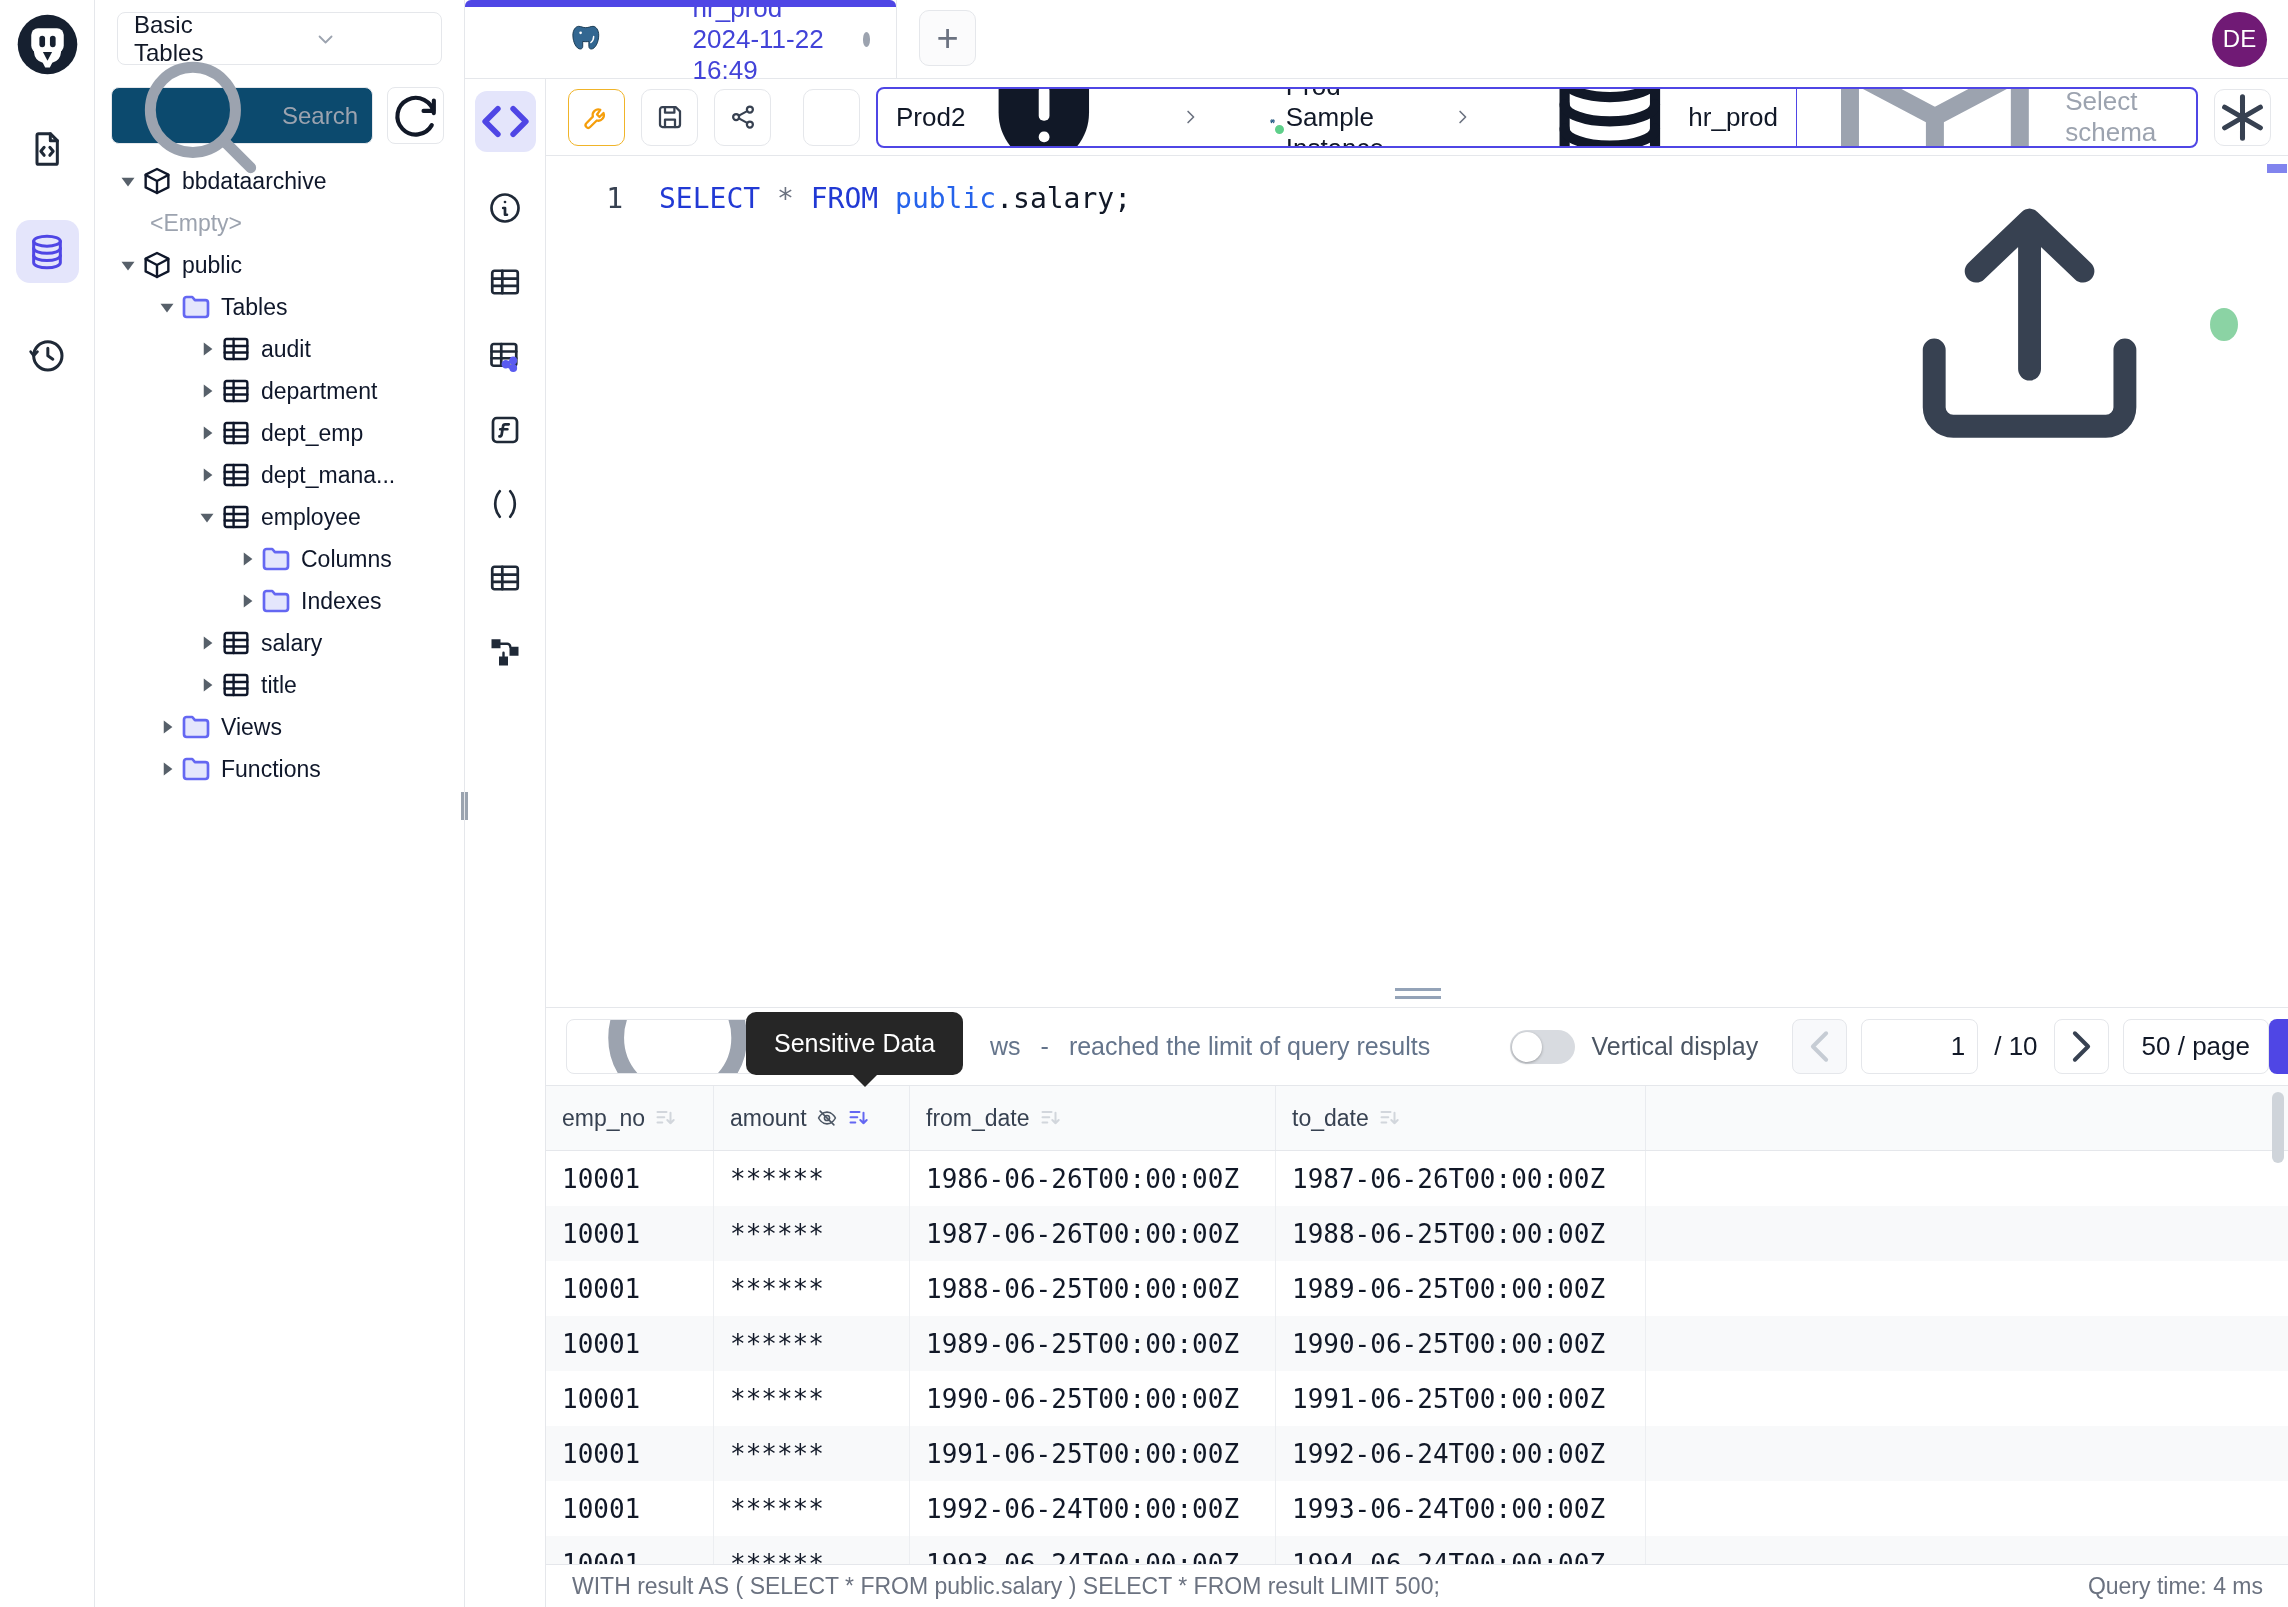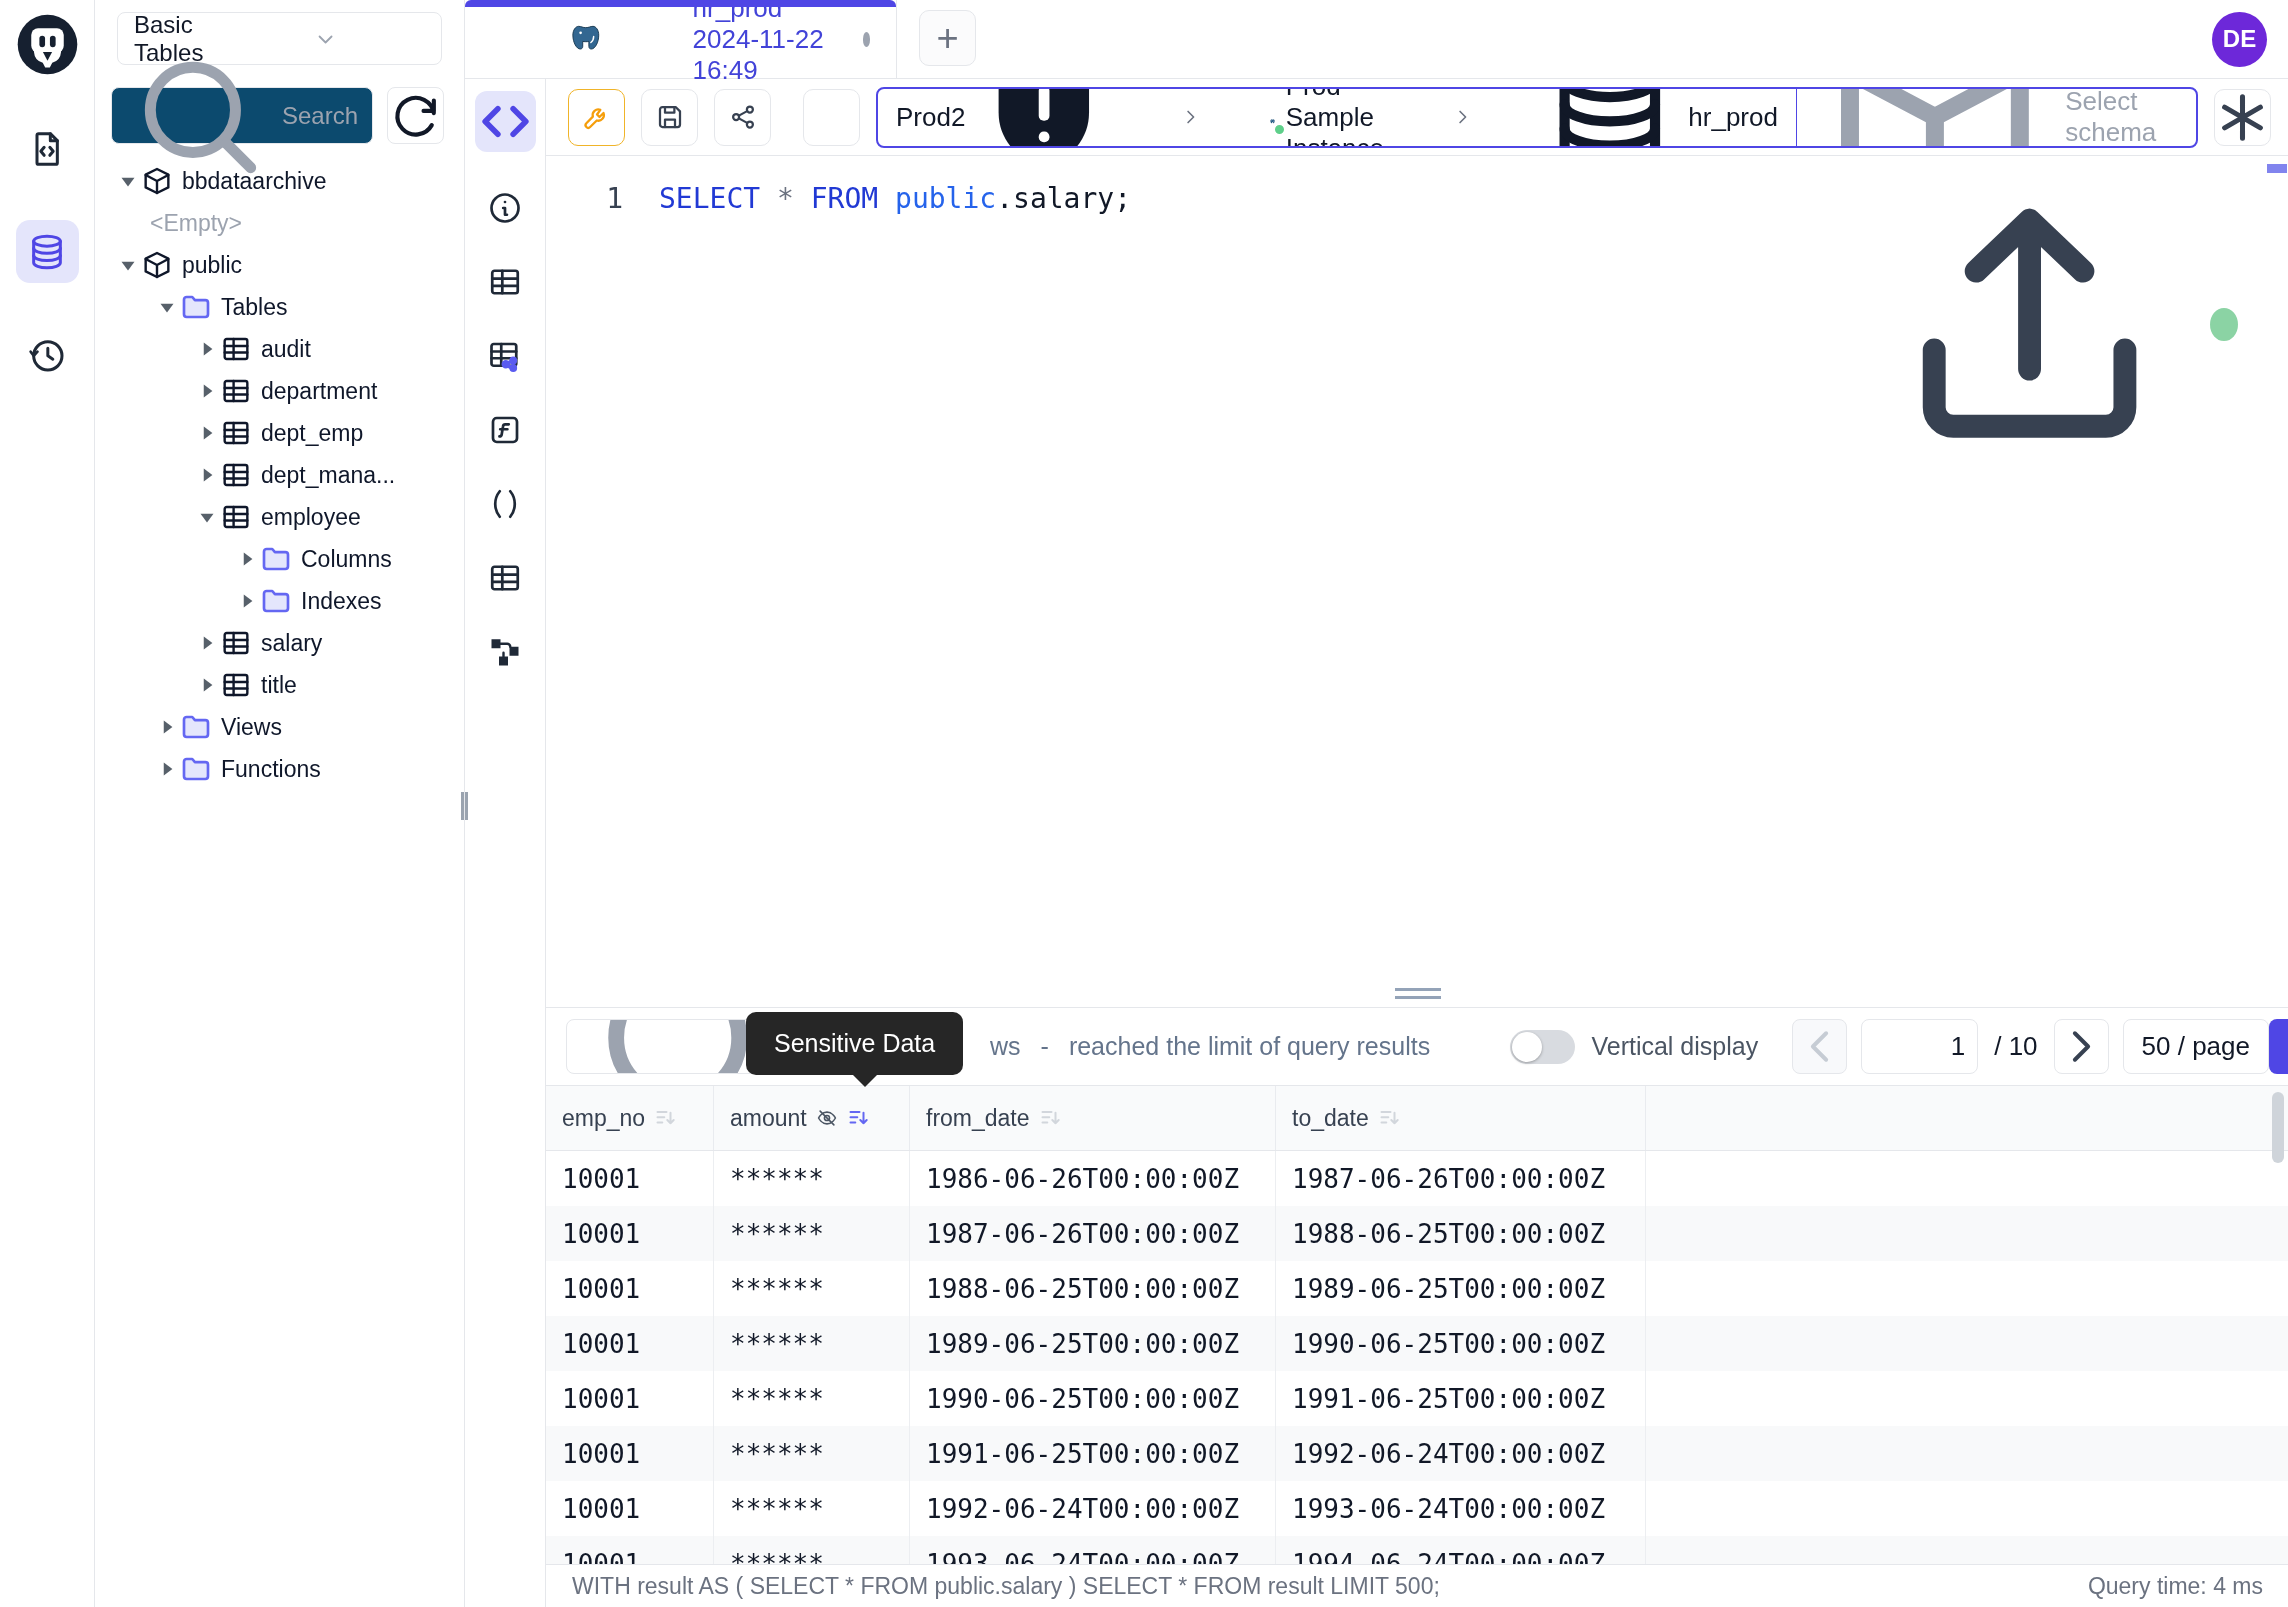--- a/index.html
+++ b/index.html
@@ -39,21 +39,21 @@
 
   
   .main { flex:1; display:flex; flex-direction:column; min-width:0; }
   .tabbar { height:79px; border-bottom:1px solid #e5e7eb; display:flex; align-items:stretch; background:#fff; flex-shrink:0; }
   .tab { position:relative; display:flex; align-items:center; gap:12px; padding:0 26px; border-right:1px solid #e5e7eb; cursor:pointer; }
   .tab::before { content:''; position:absolute; top:0; left:0; right:0; height:7px; background:#4f46e5; border-radius:6px 6px 0 0; }
   .tab .pg { width:32px; height:32px; }
   .tab-title { color:#4243d8; font-size:26px; font-weight:500; }
   .tab-dot { width:15px; height:15px; border-radius:50%; background:#9ca3af; margin-left:8px; }
   .plus-tab { margin:10px 0 12px 22px; width:57px; border:1px solid #e5e7eb; border-radius:10px; background:#fbfbfc; display:flex; align-items:center; justify-content:center; font-size:38px; color:#6b7280; cursor:pointer; line-height:0; }
-  .avatar { margin-left:auto; margin-right:22px; align-self:center; width:55px; height:55px; border-radius:50%; background:#6d28d9; color:#fff; font-size:24px; font-weight:bold; display:flex; align-items:center; justify-content:center; cursor:pointer; flex-shrink:0; }
+  .avatar { margin-left:auto; margin-right:22px; align-self:center; width:55px; height:55px; border-radius:50%; background:#701a75; color:#fff; font-size:24px; font-weight:normal; display:flex; align-items:center; justify-content:center; cursor:pointer; flex-shrink:0; }
 
   .content { flex:1; display:flex; min-height:0; }
   .strip { width:81px; border-right:1px solid #e5e7eb; display:flex; flex-direction:column; align-items:center; padding-top:12px; flex-shrink:0; }
   .code-btn { width:61px; height:61px; background:#e4e5fb; border-radius:12px; color:#4f46e5; display:flex; align-items:center; justify-content:center; cursor:pointer; margin-bottom:34px; }
   .code-btn svg { width:34px; height:34px; }
   .strip-btn { width:44px; height:44px; display:flex; align-items:center; justify-content:center; color:#1f2937; margin-bottom:30px; cursor:pointer; }
   .strip-btn svg { width:36px; height:36px; }
 
   .editor-col { flex:1; display:flex; flex-direction:column; min-width:0; }
   .toolbar { height:77px; border-bottom:1px solid #e5e7eb; display:flex; align-items:center; padding:0 18px 0 22px; gap:16px; flex-shrink:0; }

